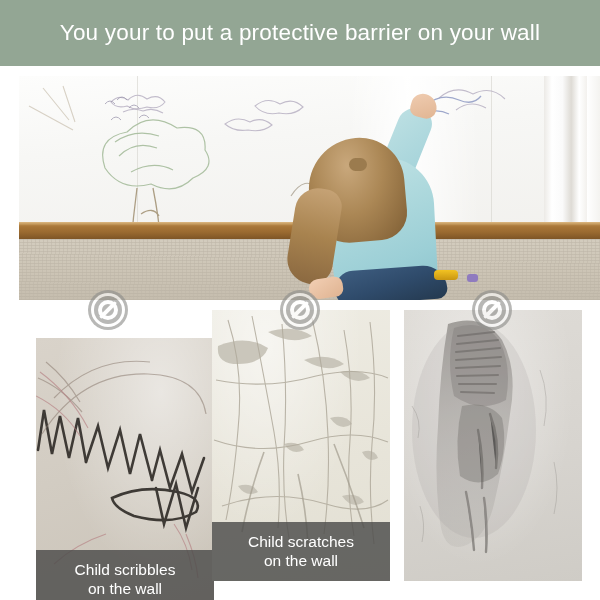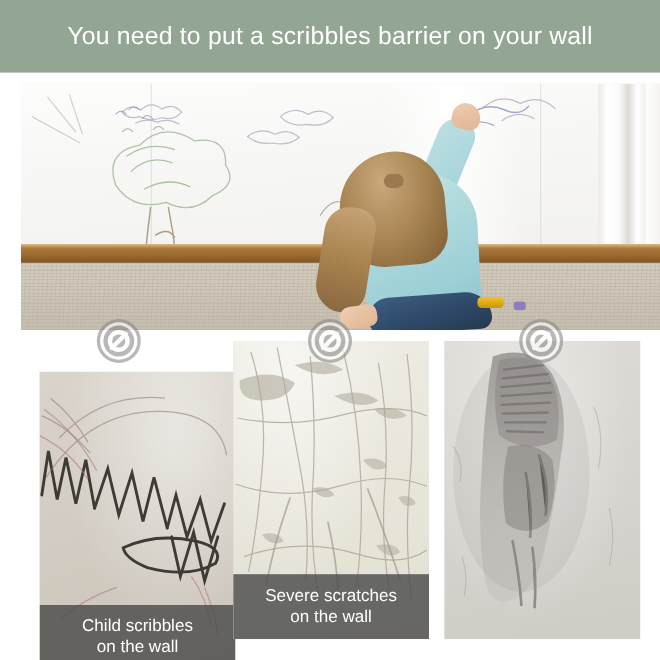--- a/index.html
+++ b/index.html
@@ -179,21 +179,21 @@
   .i1{left:88px;top:290px;}
   .i2{left:280px;top:290px;}
   .i3{left:472px;top:290px;}
 </style>
 </head>
 <body>
 
 <div class="page">
 
   <div class="header">
-    <div class="header-title">You need to put a scribbles barrier on your wall</div>
+    <div class="header-title">You your to put a protective barrier on your wall</div>
   </div>
 
   <div class="hero">
     <div class="hero-wall"></div>
     <div class="hero-wall-sheen"></div>
     <div class="hero-wall-seam" style="left:118px;"></div>
     <div class="hero-wall-seam" style="left:472px;"></div>
 
     <svg class="panel-svg" viewBox="0 0 581 224" preserveAspectRatio="none">
 
@@ -333,21 +333,21 @@
           <path d="M2 130 q46 16 94 2 q46 -14 80 0"></path>
           <path d="M10 196 q52 -18 104 -2 q40 12 62 -4"></path>
         </g>
         <g stroke="#a29c8e" stroke-width="1.6" fill="none" opacity=".7">
           <path d="M122 134 q16 40 30 84"></path>
           <path d="M52 142 q-14 38 -22 80"></path>
           <path d="M86 164 q8 34 10 70"></path>
         </g>
       </svg>
       <div class="panel-caption">
-        <span>Severe scratches</span>
+        <span>Child scratches</span>
         <span>on the wall</span>
       </div>
     </div>
 
     <div class="panel p3">
       <div class="panel-photo ph3"></div>
       <svg class="panel-svg" viewBox="0 0 178 271" preserveAspectRatio="none">
         <defs>
           <linearGradient id="scuff" x1="0" y1="0" x2="0" y2="1">
             <stop offset="0%" stop-color="#8f8c88" stop-opacity=".80"></stop>

